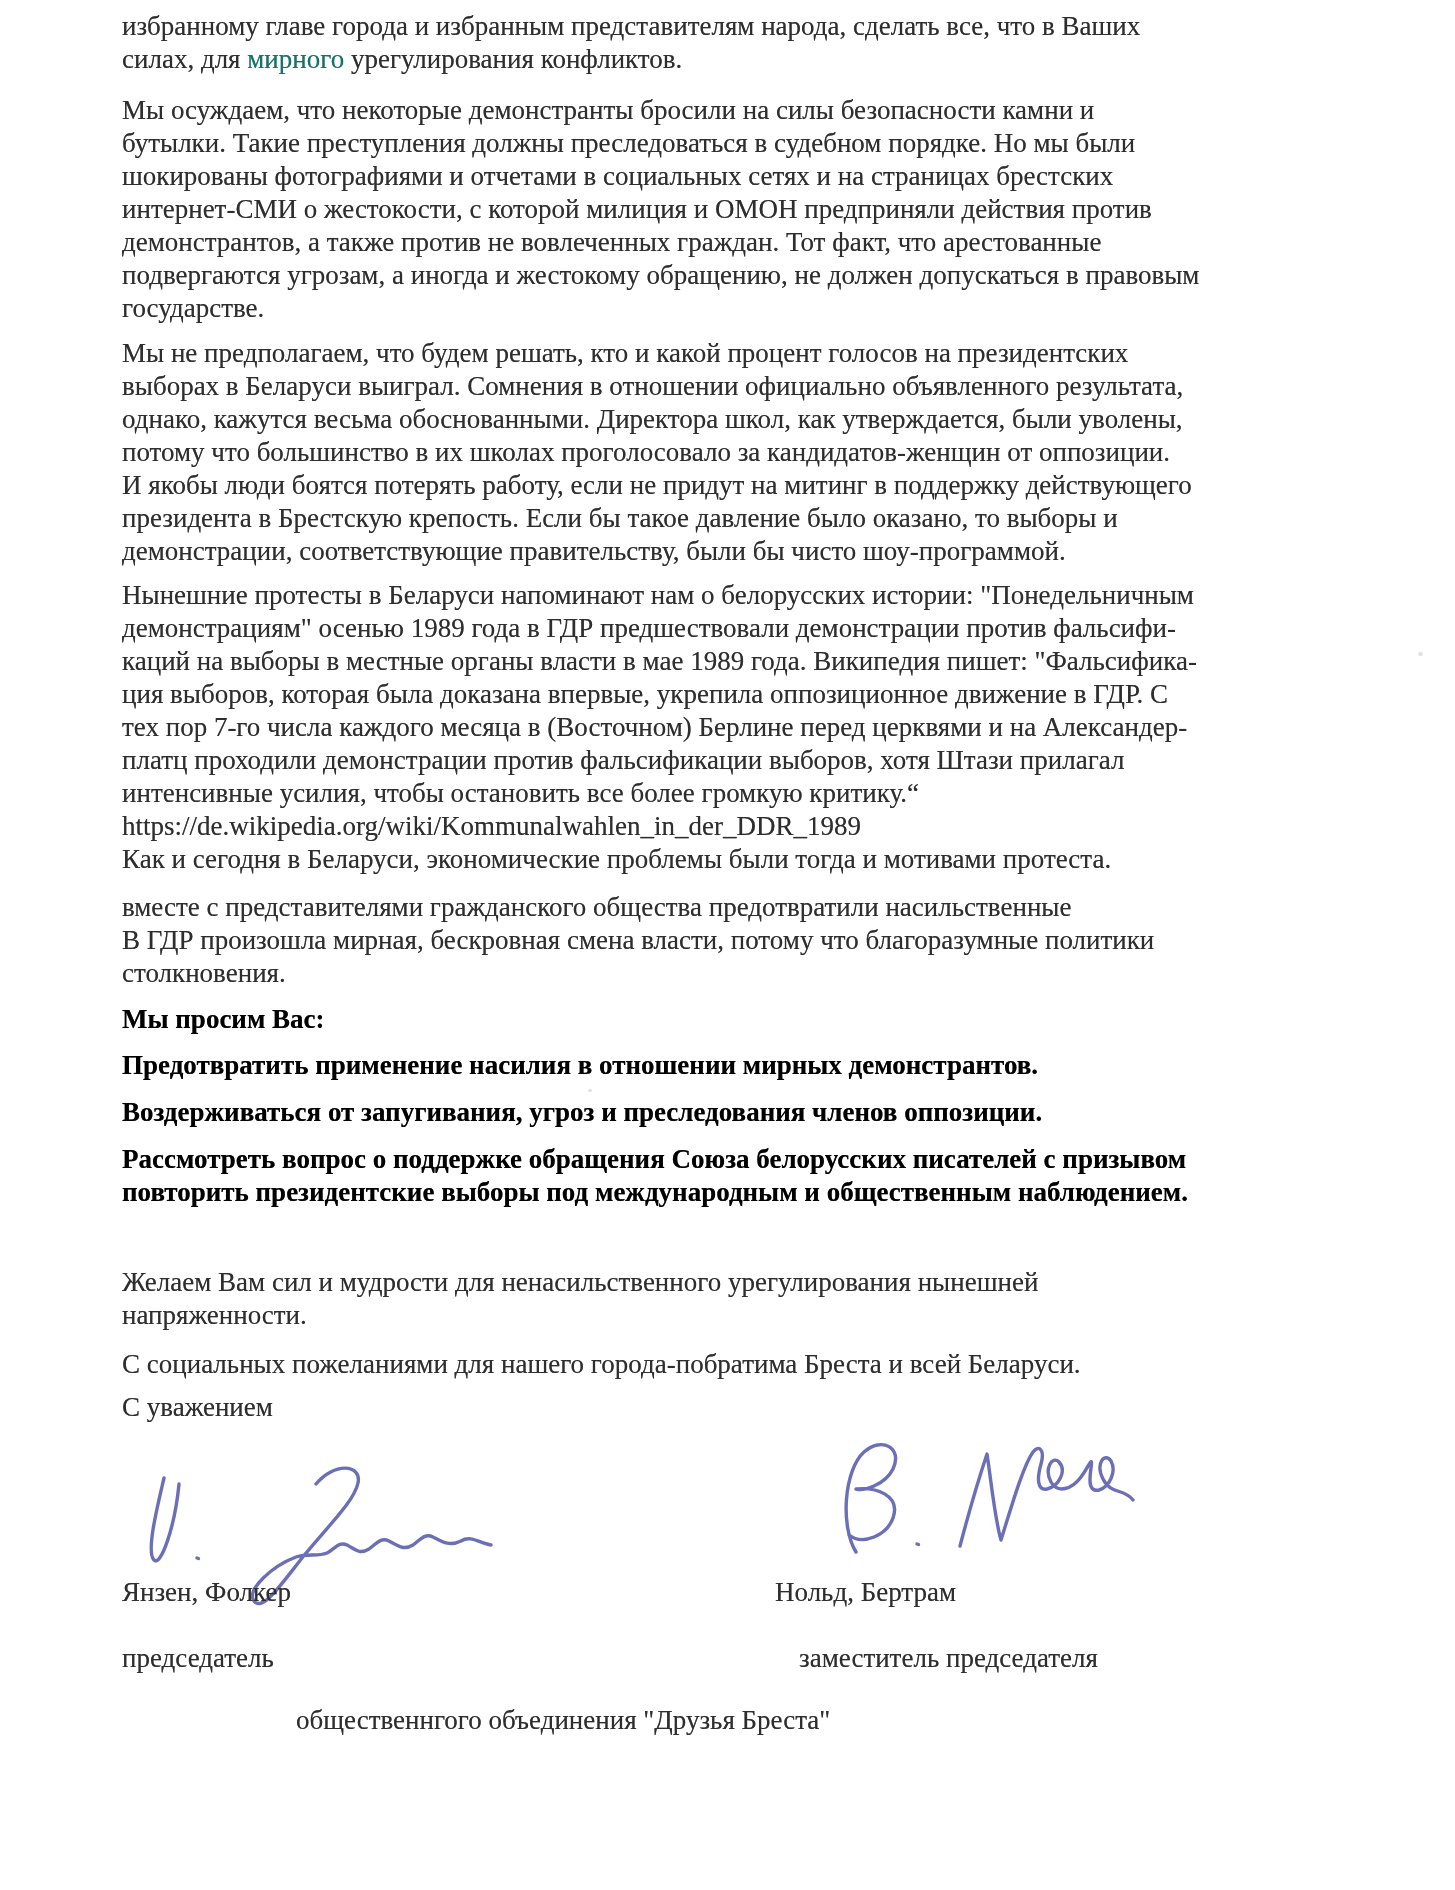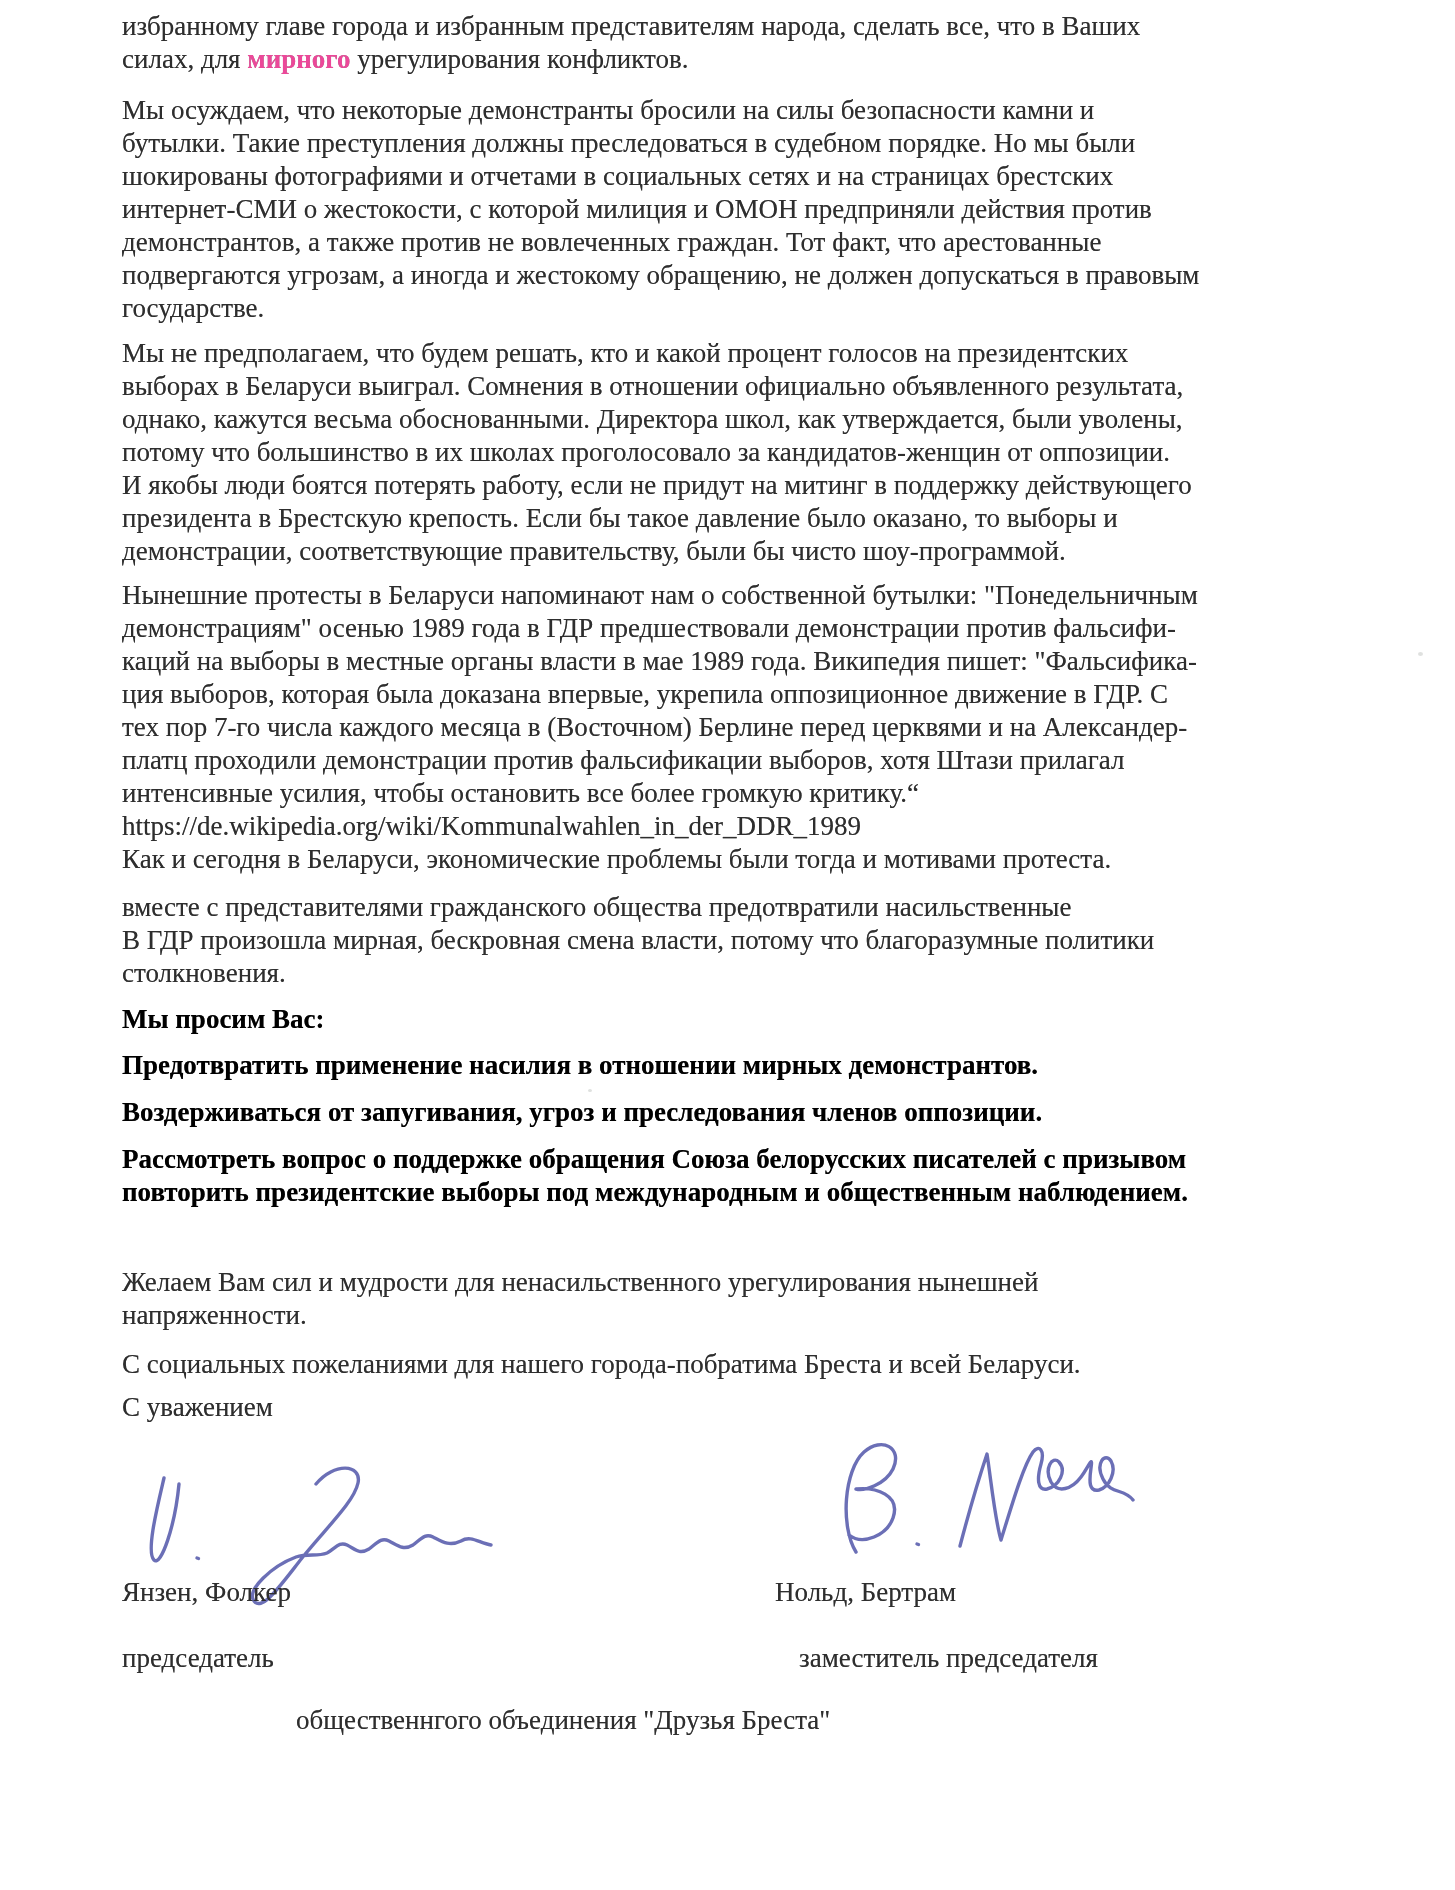--- a/index.html
+++ b/index.html
@@ -14,21 +14,21 @@
   .para{
     position:absolute;
     left:122px;
     font-size:27px;
     line-height:33px;
     color:#2e2e2e;
     text-shadow:0 0 .5px rgba(40,40,40,.55);
   }
   .ln{white-space:nowrap;}
   .bold{font-weight:700;color:#000000;text-shadow:0 0 .6px rgba(10,10,10,.6);}
-  .inline-b{font-weight:700;color:#ec4899;}
+  .inline-b{font-weight:400;color:#0f766e;}
   .sig{position:absolute;}
   .sig path{fill:none;stroke:#5e63b0;stroke-width:3.4;stroke-linecap:round;stroke-linejoin:round;opacity:.92;}
   .speck{position:absolute;background:#b9bdb9;border-radius:50%;opacity:.45;}
 </style>
 </head>
 <body>
 
 <div class="page">
 
   <div class="para" style="top:10px">
@@ -50,21 +50,21 @@
     <div class="ln">Мы не предполагаем, что будем решать, кто и какой процент голосов на президентских</div>
     <div class="ln">выборах в Беларуси выиграл. Сомнения в отношении официально объявленного результата,</div>
     <div class="ln">однако, кажутся весьма обоснованными. Директора школ, как утверждается, были уволены,</div>
     <div class="ln">потому что большинство в их школах проголосовало за кандидатов-женщин от оппозиции.</div>
     <div class="ln">И якобы люди боятся потерять работу, если не придут на митинг в поддержку действующего</div>
     <div class="ln">президента в Брестскую крепость. Если бы такое давление было оказано, то выборы и</div>
     <div class="ln">демонстрации, соответствующие правительству, были бы чисто шоу-программой.</div>
   </div>
 
   <div class="para" style="top:579px">
-    <div class="ln">Нынешние протесты в Беларуси напоминают нам о собственной бутылки: "Понедельничным</div>
+    <div class="ln">Нынешние протесты в Беларуси напоминают нам о белорусских истории: "Понедельничным</div>
     <div class="ln">демонстрациям" осенью 1989 года в ГДР предшествовали демонстрации против фальсифи-</div>
     <div class="ln">каций на выборы в местные органы власти в мае 1989 года. Википедия пишет: "Фальсифика-</div>
     <div class="ln">ция выборов, которая была доказана впервые, укрепила оппозиционное движение в ГДР. С</div>
     <div class="ln">тех пор 7-го числа каждого месяца в (Восточном) Берлине перед церквями и на Александер-</div>
     <div class="ln">платц проходили демонстрации против фальсификации выборов, хотя Штази прилагал</div>
     <div class="ln">интенсивные усилия, чтобы остановить все более громкую критику.“</div>
     <div class="ln">https://de.wikipedia.org/wiki/Kommunalwahlen_in_der_DDR_1989</div>
     <div class="ln">Как и сегодня в Беларуси, экономические проблемы были тогда и мотивами протеста.</div>
   </div>
 

